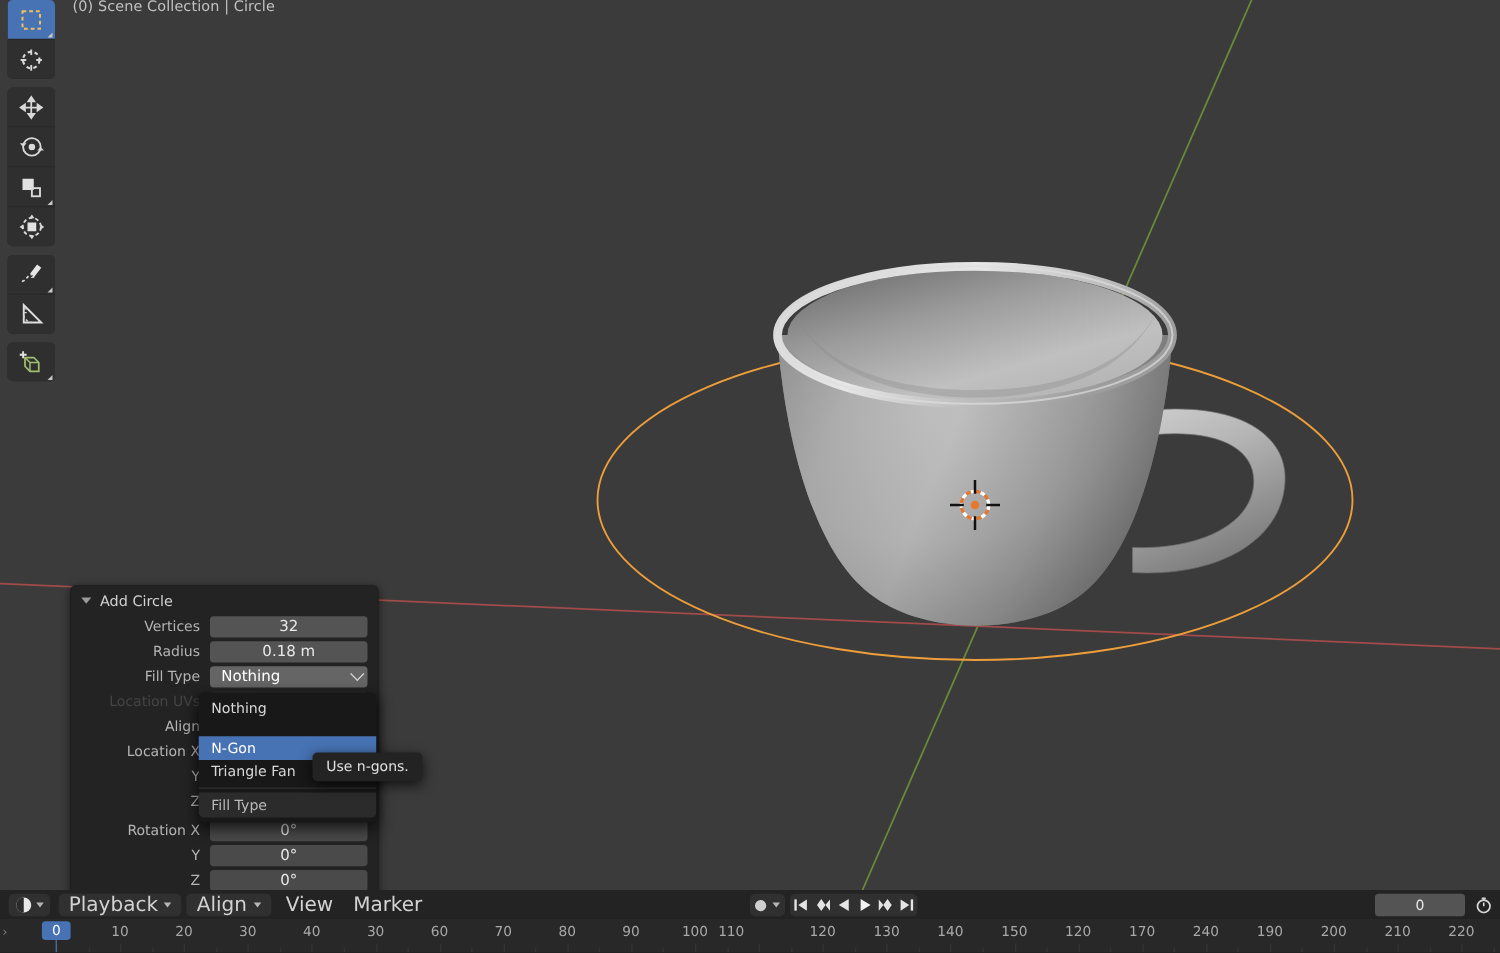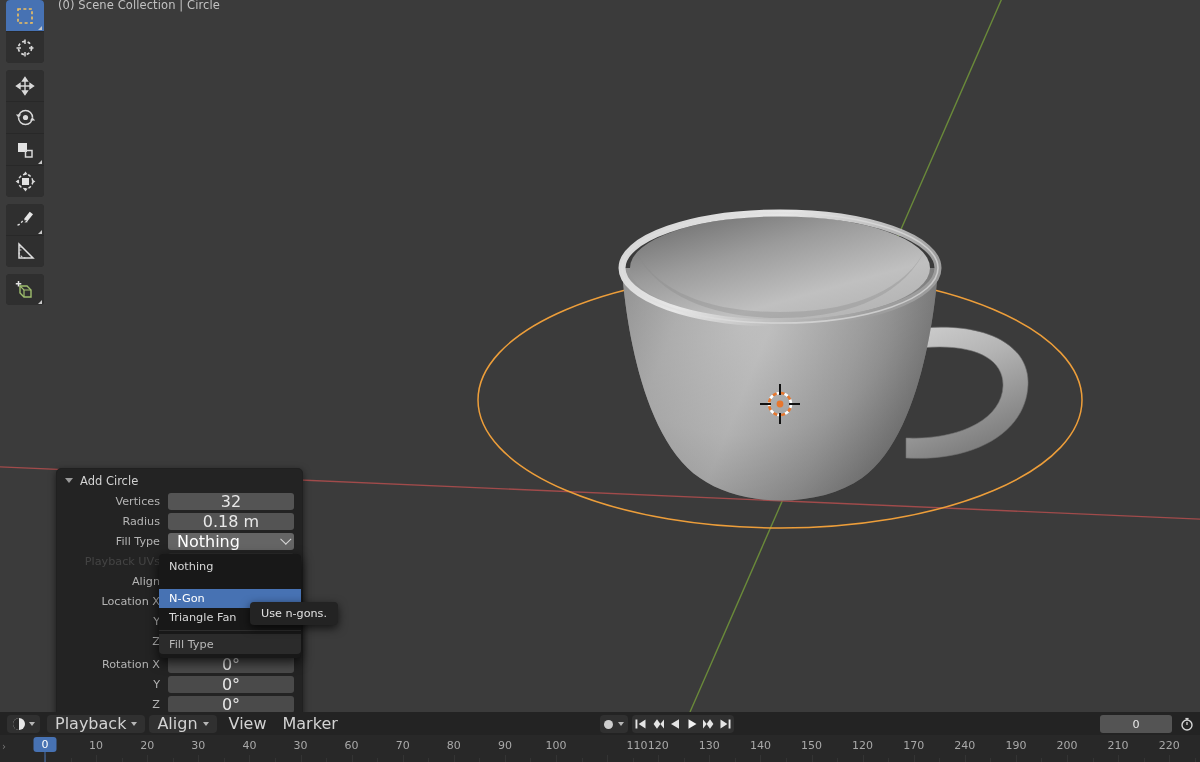--- a/index.html
+++ b/index.html
@@ -38,21 +38,21 @@
            border:1px solid #202020;}
   .op-title{display:flex;align-items:center;gap:7px;height:23px;
             padding:0 8px;color:#d2d2d2;font-size:11.5px;}
   .op-tri{width:0;height:0;border-left:4.5px solid transparent;
           border-right:4.5px solid transparent;border-top:5.5px solid #9a9a9a;}
   .op-row{display:flex;align-items:center;height:18px;margin:0 8px 2px 8px;}
   .op-label{width:95px;text-align:right;padding-right:8px;
             font-size:11.2px;color:#b4b4b4;white-space:nowrap;}
   .op-field{flex:1;height:17px;background:#545454;border-radius:3px;
             display:flex;align-items:center;justify-content:center;
-            font-size:16px;color:#e8e8e8;position:relative;cursor:pointer;}
+            font-size:12px;color:#e8e8e8;position:relative;cursor:pointer;}
   .op-field.dim{background:#4a4a4a;}
   .op-field.enum{background:#656565;justify-content:flex-start;
                  padding-left:9px;color:#ffffff;}
   .op-chev{position:absolute;right:7px;top:50%;transform:translateY(-50%);
            width:7px;height:7px;border-right:1.6px solid #d8d8d8;
            border-bottom:1.6px solid #d8d8d8;
            transform-origin:center;rotate:45deg;margin-top:-3px;}
   .op-ghost{opacity:.22;}
 
   
@@ -315,21 +315,21 @@
 
     <div class="op-row">
       <div class="op-label">Fill Type</div>
       <div class="op-field enum">
         <span>Nothing</span>
         <span class="op-chev"></span>
       </div>
     </div>
 
     <div class="op-row op-ghost">
-      <div class="op-label">Playback UVs</div>
+      <div class="op-label">Location UVs</div>
       <div class="op-field"></div>
     </div>
 
     <div class="op-row">
       <div class="op-label">Align</div>
       <div class="op-field op-ghost">World</div>
     </div>
 
     <div class="op-row">
       <div class="op-label">Location X</div>
@@ -481,21 +481,21 @@
         <div class="tick-mark" style="left: 428.25px; height: 4px;"></div>
         <div class="tick-label" style="left: 453.8px;">80</div>
         <div class="tick-mark" style="left: 453.8px;"></div>
         <div class="tick-mark" style="left: 479.35px; height: 4px;"></div>
         <div class="tick-label" style="left: 504.9px;">90</div>
         <div class="tick-mark" style="left: 504.9px;"></div>
         <div class="tick-mark" style="left: 530.45px; height: 4px;"></div>
         <div class="tick-label" style="left: 556px;">100</div>
         <div class="tick-mark" style="left: 556px;"></div>
         <div class="tick-mark" style="left: 581.55px; height: 4px;"></div>
-        <div class="tick-label" style="left: 637px;">110</div>
+        <div class="tick-label" style="left: 585px;">110</div>
         <div class="tick-mark" style="left: 607.1px;"></div>
         <div class="tick-mark" style="left: 632.65px; height: 4px;"></div>
         <div class="tick-label" style="left: 658.2px;">120</div>
         <div class="tick-mark" style="left: 658.2px;"></div>
         <div class="tick-mark" style="left: 683.75px; height: 4px;"></div>
         <div class="tick-label" style="left: 709.3px;">130</div>
         <div class="tick-mark" style="left: 709.3px;"></div>
         <div class="tick-mark" style="left: 734.85px; height: 4px;"></div>
         <div class="tick-label" style="left: 760.4px;">140</div>
         <div class="tick-mark" style="left: 760.4px;"></div>

